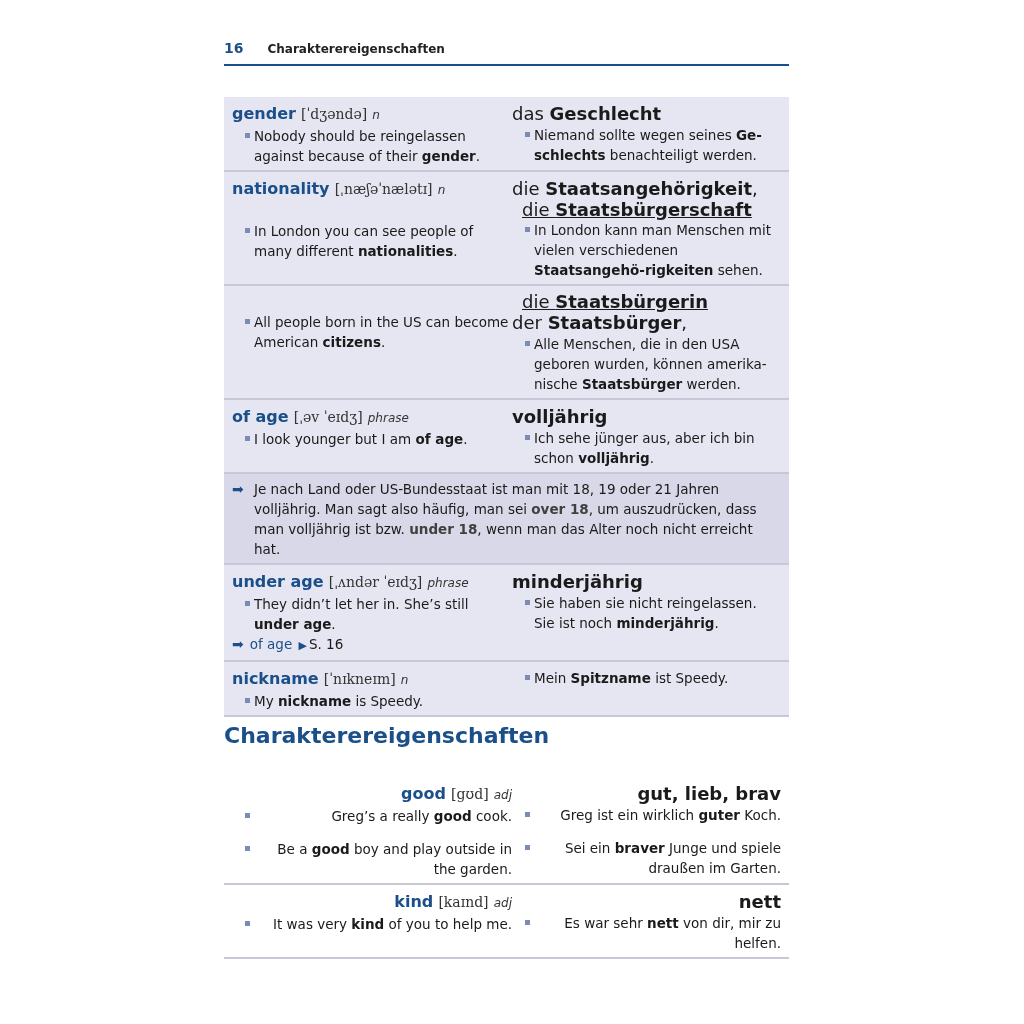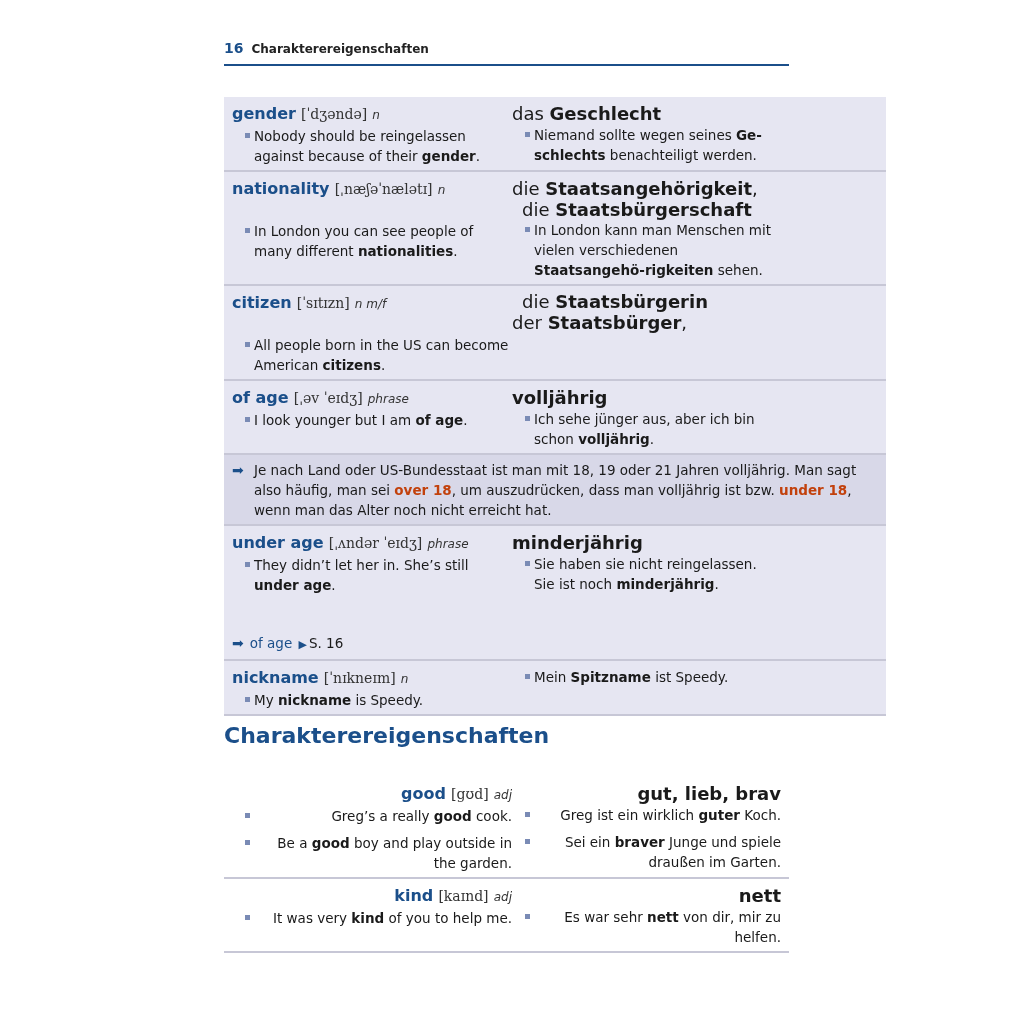--- a/index.html
+++ b/index.html
@@ -1,51 +1,51 @@
 <!DOCTYPE html>
 <html><head>
 <meta charset="utf-8">
 <style>
   html, body { margin: 0; padding: 0; background: #ffffff; }
   body { width: 1024px; height: 1024px; position: relative; overflow: hidden;
          font-family: "DejaVu Sans", sans-serif; color: #1a1a1a; }
   .page { position: absolute; left: 224px; top: 40px; width: 565px; }
-  .running-head { height: 24px; border-bottom: 2px solid #1b4f8a; display: flex; align-items: baseline; gap: 8px; }
+  .running-head { height: 24px; border-bottom: 2px solid #1b4f8a; display: flex; align-items: baseline; gap: 24px; }
   .page-num { font-weight: bold; font-size: 14px; color: #1b4f8a; }
   .running-title { font-weight: bold; font-size: 12px; color: #222; }
 
-  .table1 { position: absolute; top: 57px; left: 0; width: 662px; background: #e6e6f2; }
+  .table1 { position: absolute; top: 57px; left: 0; width: 565px; background: #e6e6f2; }
   .row { display: flex; border-bottom: 2px solid #c7c7d6; padding: 6px 0 4px 0; box-sizing: border-box; }
   .col-en { width: 288px; padding-left: 8px; box-sizing: border-box; }
   .col-de { width: 277px; padding-right: 8px; box-sizing: border-box; }
   .hw { font-weight: bold; color: #1b4f8a; font-size: 16px; }
   .ipa { font-size: 14px; color: #333; font-family: "DejaVu Serif", serif; }
   .pos { font-style: italic; font-size: 12px; color: #333; }
   .de-head { font-size: 18px; line-height: 20px; }
   .de-head b { font-weight: bold; }
-  .de-indent { padding-left: 10px; }
+  .de-indent { padding-left: 10px; text-decoration: underline; }
   .ex { font-size: 13.5px; line-height: 20px; padding-left: 22px; position: relative; }
   .ex .bul { position: absolute; left: 13px; top: 7px; width: 5px; height: 5px; background: #7a8bb5; }
   .ex b { font-weight: bold; }
   .head-line { line-height: 22px; }
 
   .note { background: #d8d8e8; border-bottom: 2px solid #c7c7d6; padding: 5px 8px 4px 30px; position: relative;
           font-size: 13.5px; line-height: 20px; }
   .note .arrow { position: absolute; left: 8px; top: 5px; color: #1b4f8a; font-size: 14px; }
-  .blue { color: #c2410c; font-weight: bold; }
+  .blue { color: #404040; font-weight: bold; }
 
-  .xref { font-size: 13.5px; line-height: 20px; padding-left: 0; margin-top: 38px; }
+  .xref { font-size: 13.5px; line-height: 20px; padding-left: 0; }
   .xref .arrow { color: #1b4f8a; font-size: 14px; margin-right: 6px; }
   .xref .link { color: #1b4f8a; }
   .tri { color: #1b4f8a; font-size: 11px; margin: 0 2px; }
 
   .section-title { position: absolute; top: 683px; left: 0; font-size: 22px; font-weight: bold; color: #1b4f8a; }
   .table2 { position: absolute; top: 737px; left: 0; width: 565px; background: #ffffff; }
   .table2 .row { border-bottom: 2px solid #c7c7d6; text-align: right; }
-  .ex-gap { margin-top: 7px; }
+  .ex-gap { margin-top: 13px; }
 </style>
 </head>
 <body>
 
 <div class="page">
   <div class="running-head">
     <span class="page-num">16</span>
     <span class="running-title">Charakterereigenschaften</span>
   </div>
 
@@ -78,31 +78,27 @@
       </div>
       <div class="col-de">
         <div class="de-head head-line"><span>die </span><b>Staatsangehörigkeit</b><span>,</span></div>
         <div class="de-head de-indent"><span>die </span><b>Staatsbürgerschaft</b></div>
         <div class="ex"><span class="bul"></span><span>In London kann man Menschen mit vielen verschiedenen </span><b>Staatsangehö-rigkeiten</b><span> sehen.</span></div>
       </div>
     </div>
 
     <div class="row">
       <div class="col-en">
-        <div class="head-line">
-          <span class="hw">citizen</span>
-          <span class="ipa">[ˈsɪtɪzn]</span>
-          <span class="pos">n m/f</span>
-        </div>
         <div style="height:20px"></div>
         <div class="ex"><span class="bul"></span><span>All people born in the US can become American </span><b>citizens</b><span>.</span></div>
       </div>
       <div class="col-de">
         <div class="de-head de-indent"><span>die </span><b>Staatsbürgerin</b></div>
         <div class="de-head head-line"><span>der </span><b>Staatsbürger</b><span>,</span></div>
+        <div class="ex"><span class="bul"></span><span>Alle Menschen, die in den USA geboren wurden, können amerika-nische </span><b>Staatsbürger</b><span> werden.</span></div>
       </div>
     </div>
 
     <div class="row">
       <div class="col-en">
         <div class="head-line">
           <span class="hw">of age</span>
           <span class="ipa">[ˌəv ˈeɪdʒ]</span>
           <span class="pos">phrase</span>
         </div>

